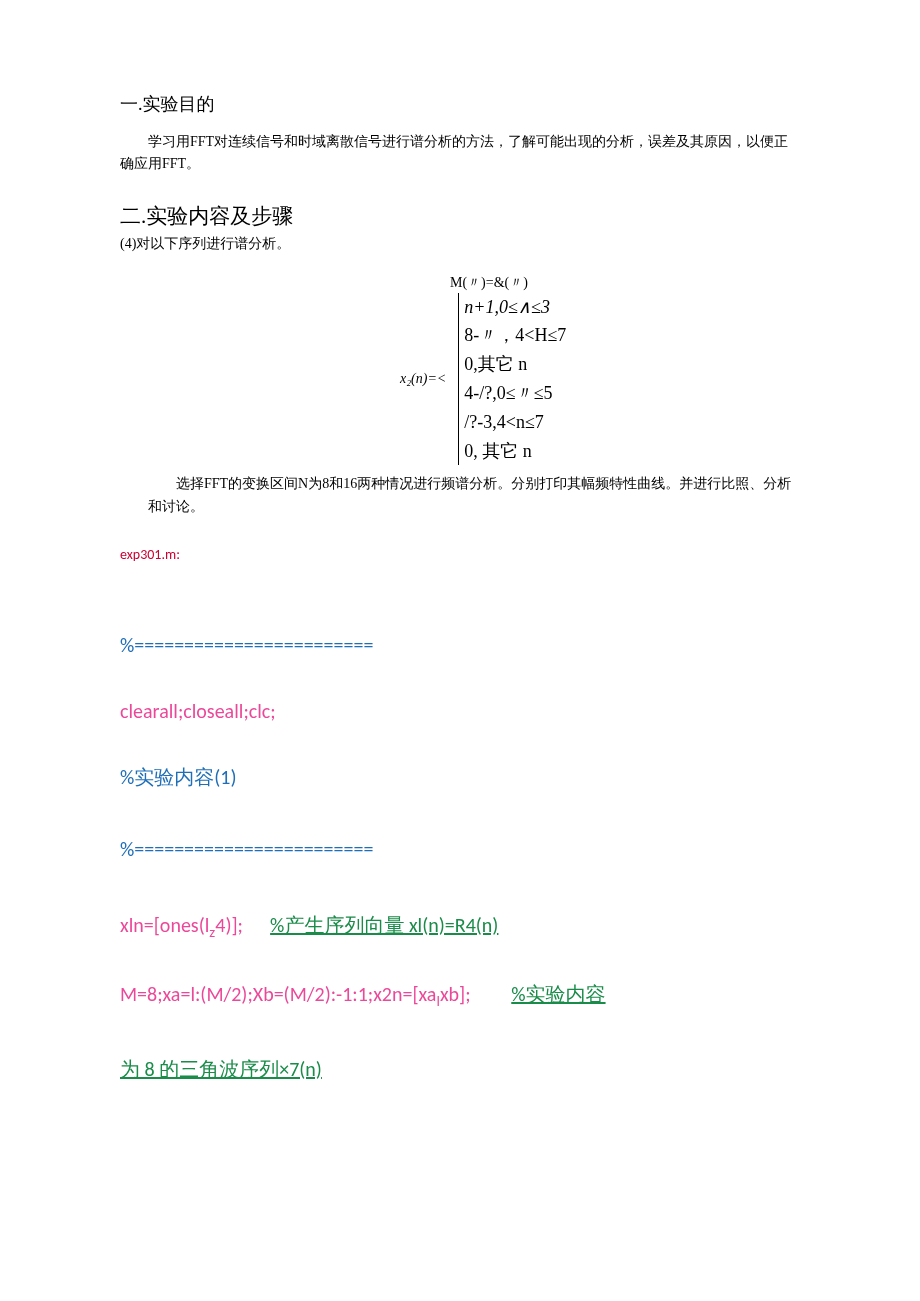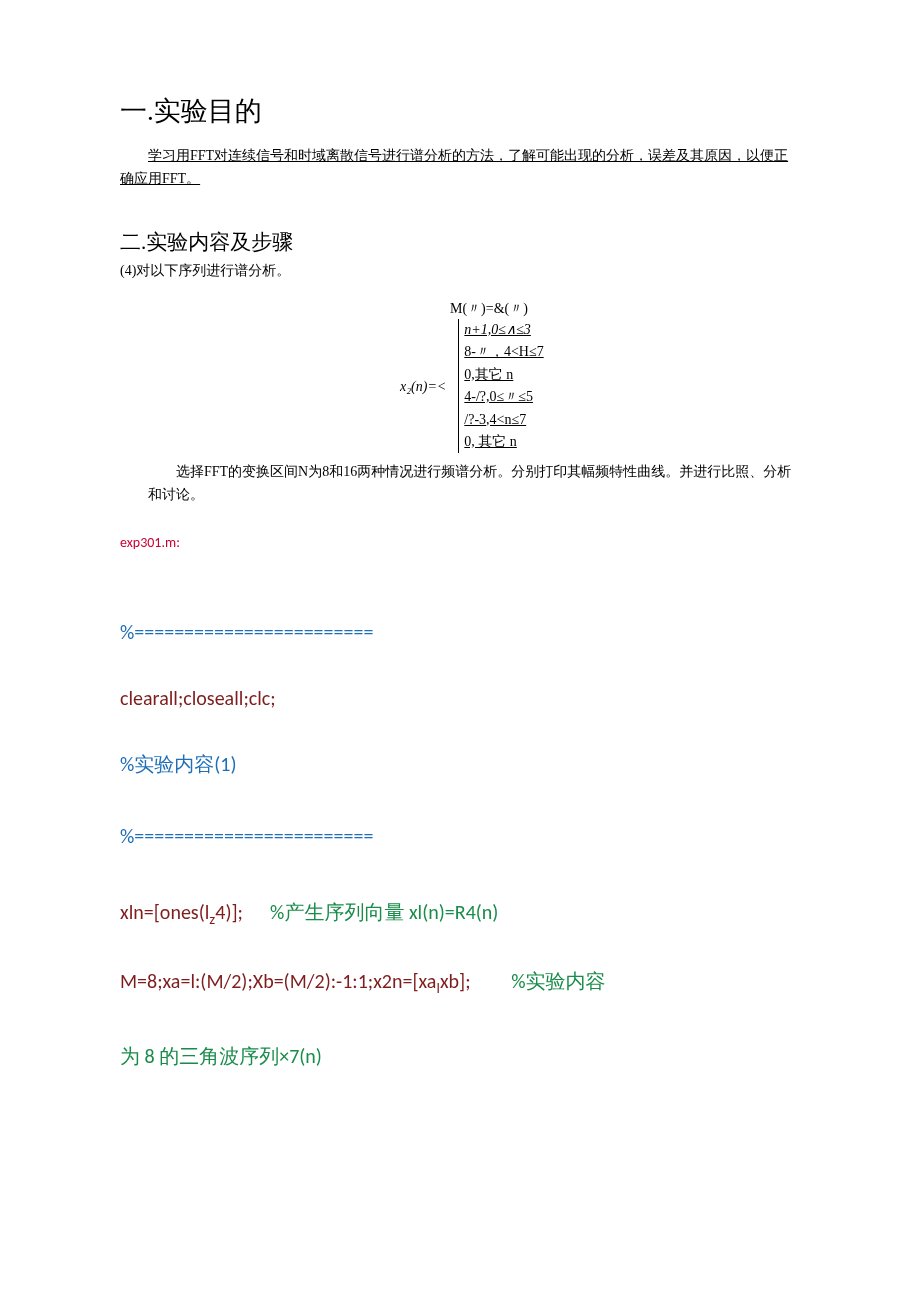--- a/index.html
+++ b/index.html
@@ -10,30 +10,29 @@
     body {
       background: #ffffff;
       width: 920px;
       font-family: "SimSun", "宋体", serif;
       padding: 90px 120px 60px 120px;
       color: #000000;
       font-size: 16px;
       line-height: 1.6;
     }
     .heading {
-      font-size: 27px;
+      font-size: 18px;
       font-family: "SimSun", "宋体", serif;
       margin-bottom: 12px;
     }
     .body-text {
       font-size: 14px;
       text-indent: 2em;
-      margin-bottom: 36px;
+      margin-bottom: 24px;
       font-family: "SimSun", "宋体", serif;
-      text-decoration: underline;
     }
     .body-text-noindent {
       font-size: 14px;
       margin-bottom: 8px;
       font-family: "SimSun", "宋体", serif;
     }
     .math-block {
       font-size: 14px;
       font-family: "Times New Roman", serif;
       margin: 8px 0 8px 280px;
@@ -56,23 +55,22 @@
       display: flex;
       flex-direction: column;
       justify-content: space-between;
       margin-right: 2px;
       border-left: 1px solid #000;
       width: 4px;
     }
     .brace-content {
       display: flex;
       flex-direction: column;
-      font-size: 14px;
+      font-size: 18px;
       line-height: 1.6;
-      text-decoration: underline;
     }
     .math-line {
       white-space: nowrap;
     }
     .after-math {
       font-size: 14px;
       text-indent: 2em;
       margin-top: 8px;
       margin-bottom: 26px;
       font-family: "SimSun", "宋体", serif;
@@ -87,24 +85,25 @@
     .code-line {
       font-family: "Calibri", "Arial", sans-serif;
       font-size: 20px;
       margin-bottom: 36px;
       line-height: 1.8;
     }
     .code-blue {
       color: #1f6fb8;
     }
     .code-black {
-      color: #7f1d1d;
+      color: #ec4899;
     }
     .code-green {
       color: #1a8c4a;
+      text-decoration: underline;
     }
     .sub {
       vertical-align: sub;
       font-size: 0.75em;
     }
     .gap-small { margin-bottom: 16px; }
     .gap-med { margin-bottom: 30px; }
     .gap-large { margin-bottom: 40px; }
     .heading2 {
       font-size: 21px;

